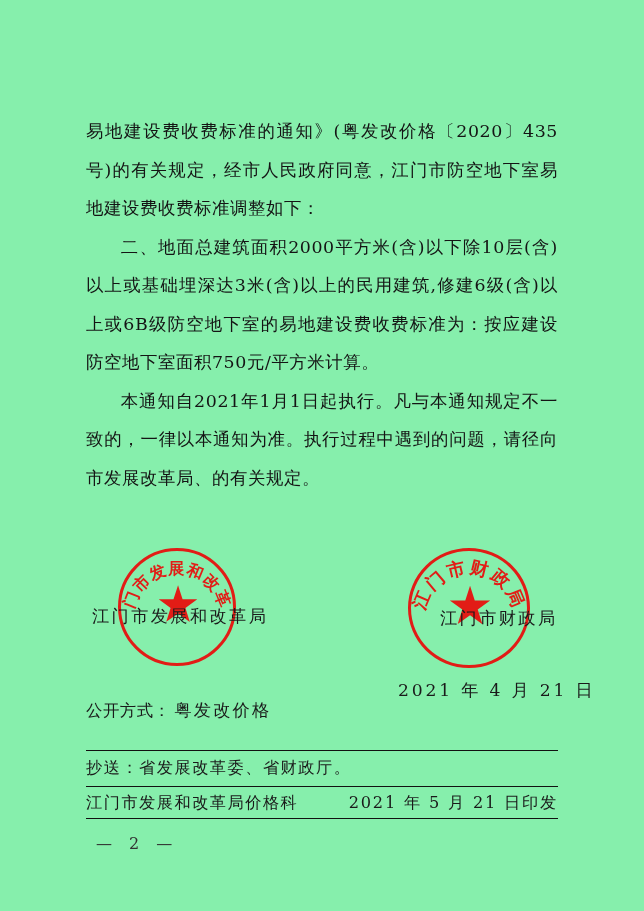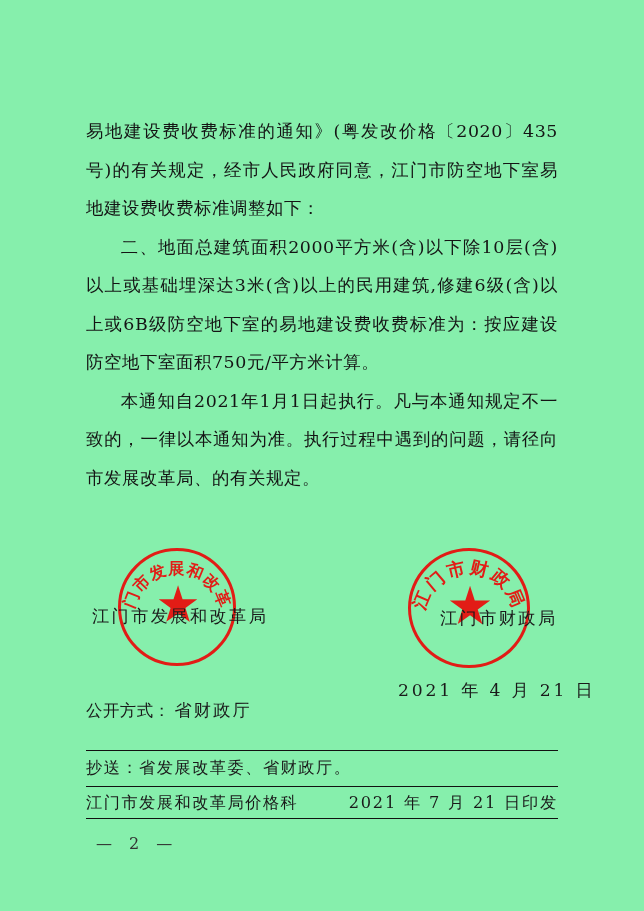--- a/index.html
+++ b/index.html
@@ -190,26 +190,26 @@
       </svg>
       <div class="seal-star">★</div>
     </div>
 
     <div class="sig-text sig-left">江门市发展和改革局</div>
     <div class="sig-text sig-right">江门市财政局</div>
     <div class="sig-text sig-date">2021 年 4 月 21 日</div>
   </div>
 
   <div class="disclose">
-    <span class="label">公开方式：</span><span class="value">省财政厅</span>
+    <span class="label">公开方式：</span><span class="value">粤发改价格</span>
   </div>
 
   <div class="rule rule-1"></div>
   <div class="rule rule-2"></div>
   <div class="rule rule-3"></div>
 
   <div class="footer-line cc-line">抄送：省发展改革委、省财政厅。</div>
   <div class="footer-line issuer-line">江门市发展和改革局价格科</div>
-  <div class="issued-line">2021 年 7 月 21 日印发</div>
+  <div class="issued-line">2021 年 5 月 21 日印发</div>
 
   <div class="page-number">— 2 —</div>
 
 </div>
 
 </body></html>

